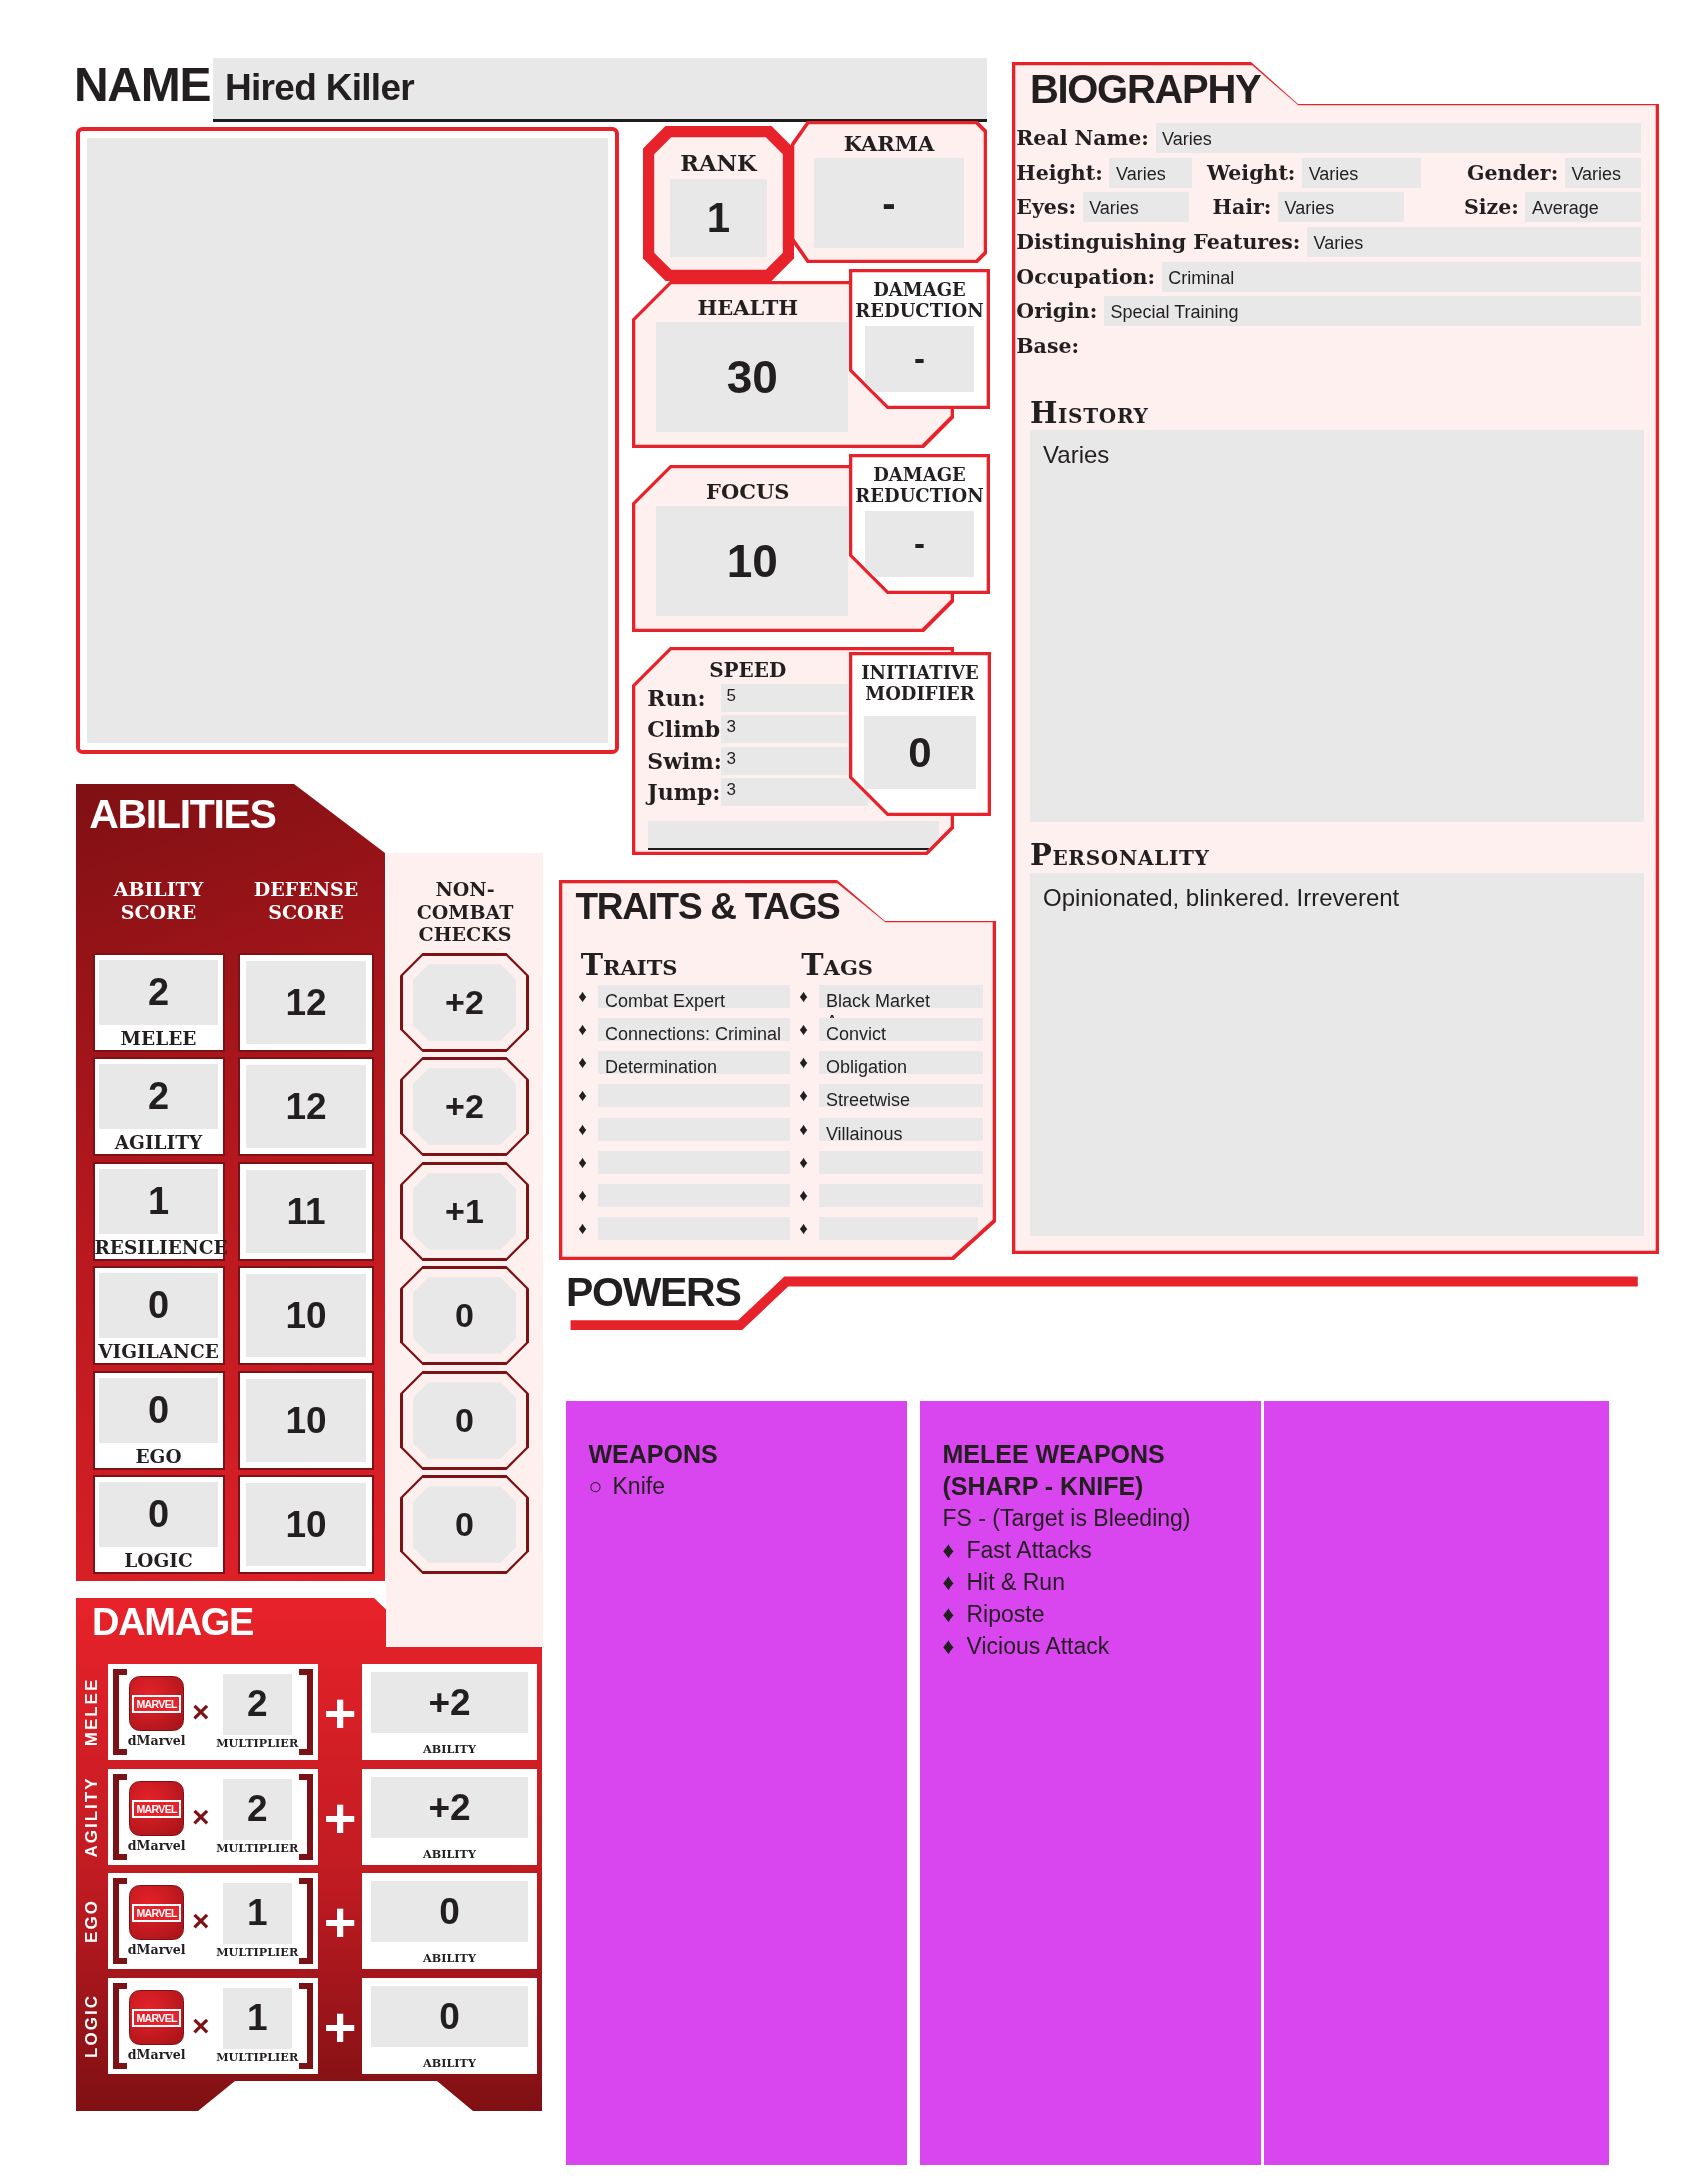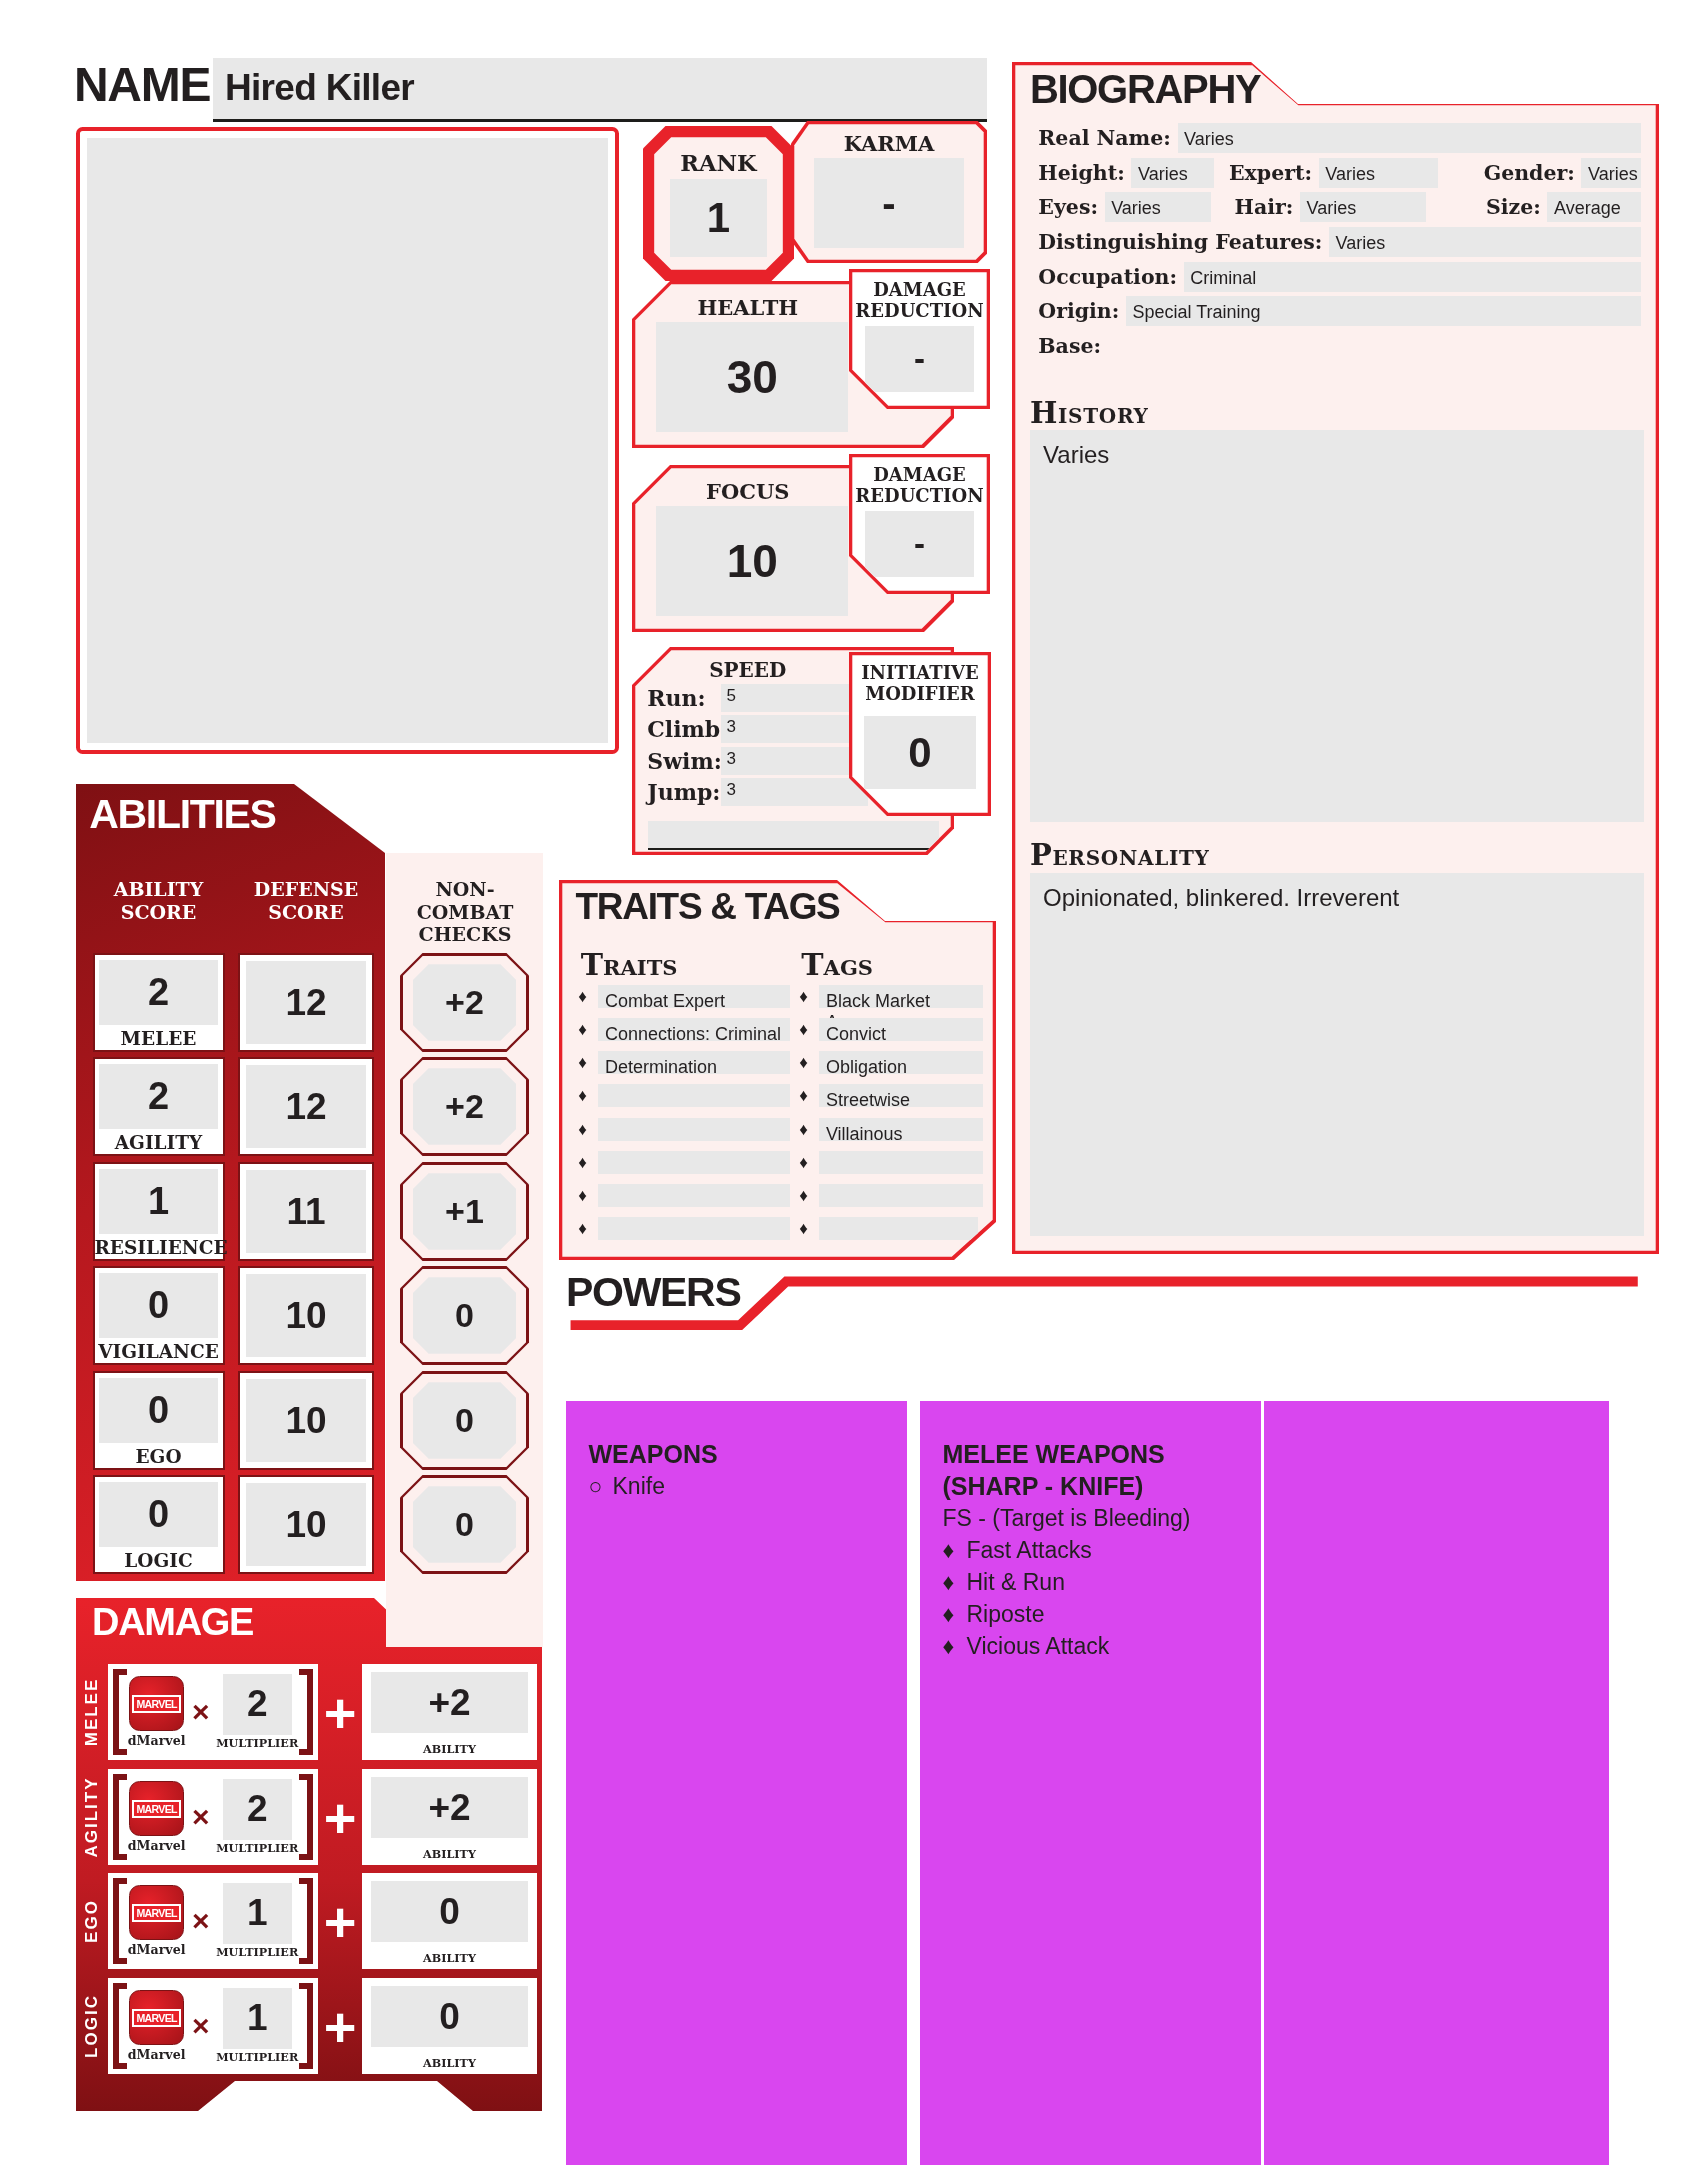--- a/index.html
+++ b/index.html
@@ -63,21 +63,21 @@
   .init-in{position:absolute;left:3.3px;top:3.3px;right:3.3px;bottom:3.3px;background:#fff;
       clip-path:polygon(0 0,100% 0,100% 100%,36px 100%,0 calc(100% - 36px));}
   .init-box{position:absolute;left:12px;right:12px;top:61px;height:73px;display:flex;align-items:center;justify-content:center;font-size:42px;font-weight:bold;}
 
   
   .bio{left:1012px;top:62px;width:599px;height:1192px;background:#e8222a;
       clip-path:polygon(0 0,239px 0,286px 42px,100% 42px,100% 100%,0 100%);padding-left:48px;}
   .bio-in{position:absolute;left:3.3px;top:3.3px;right:3.3px;bottom:3.3px;background:#fdf0ee;
       clip-path:polygon(0 0,237px 0,283px 40px,100% 40px,100% 100%,0 100%);}
   .bio-title{position:absolute;left:14.6px;top:1.3px;font-size:40px;}
-  .bio-rows{position:absolute;left:23px;right:14.6px;top:58px;}
+  .bio-rows{position:absolute;left:1px;right:14.6px;top:58px;}
   .bio-row{display:flex;align-items:center;margin-bottom:4.6px;height:30px;}
   .bio-row .bl{font-size:20.5px;white-space:nowrap;margin-right:6.6px;}
   .bio-row .bv{height:30px;font-size:18px;padding:6px 0 0 6.6px;box-sizing:border-box;}
   .grow{flex:1;}
   .subhead{font-size:29px;letter-spacing:0.7px;}
   .bio-box{background:#e8e8e8;font-size:24px;padding:10.6px 13.2px;box-sizing:border-box;}
 
   
   .abil{left:76px;top:784px;width:466px;height:863px;}
   .abil-red{position:absolute;left:0;top:0;width:466px;height:797px;
@@ -238,21 +238,21 @@
     <div class="bio-in">
       <div class="bio-title hdr">BIOGRAPHY</div>
       <div class="bio-rows">
         <div class="bio-row">
           <span class="bl slab">Real Name:</span>
           <span class="bv field grow">Varies</span>
         </div>
         <div class="bio-row">
           <span class="bl slab">Height:</span>
           <span class="bv field" style="width:83px;">Varies</span>
-          <span class="bl slab" style="margin-left:14.6px;">Expert:</span>
+          <span class="bl slab" style="margin-left:14.6px;">Weight:</span>
           <span class="bv field" style="width:119px;">Varies</span>
           <span class="bl slab" style="margin-left:46px;">Gender:</span>
           <span class="bv field grow">Varies</span>
         </div>
         <div class="bio-row">
           <span class="bl slab">Eyes:</span>
           <span class="bv field" style="width:106px;">Varies</span>
           <span class="bl slab" style="margin-left:24px;">Hair:</span>
           <span class="bv field" style="width:126px;">Varies</span>
           <span class="bl slab" style="margin-left:60px;">Size:</span>

